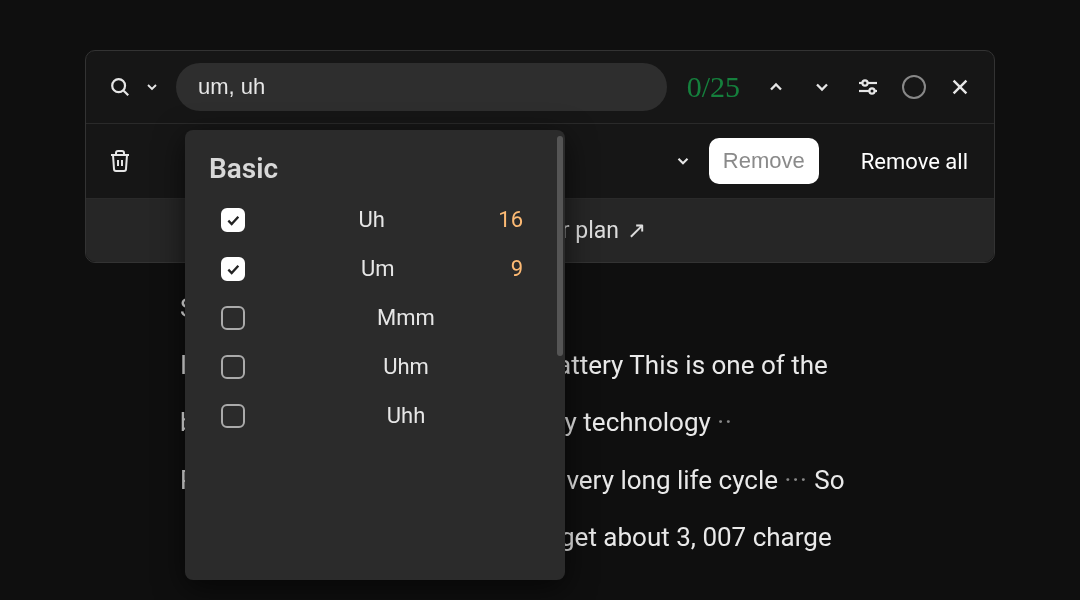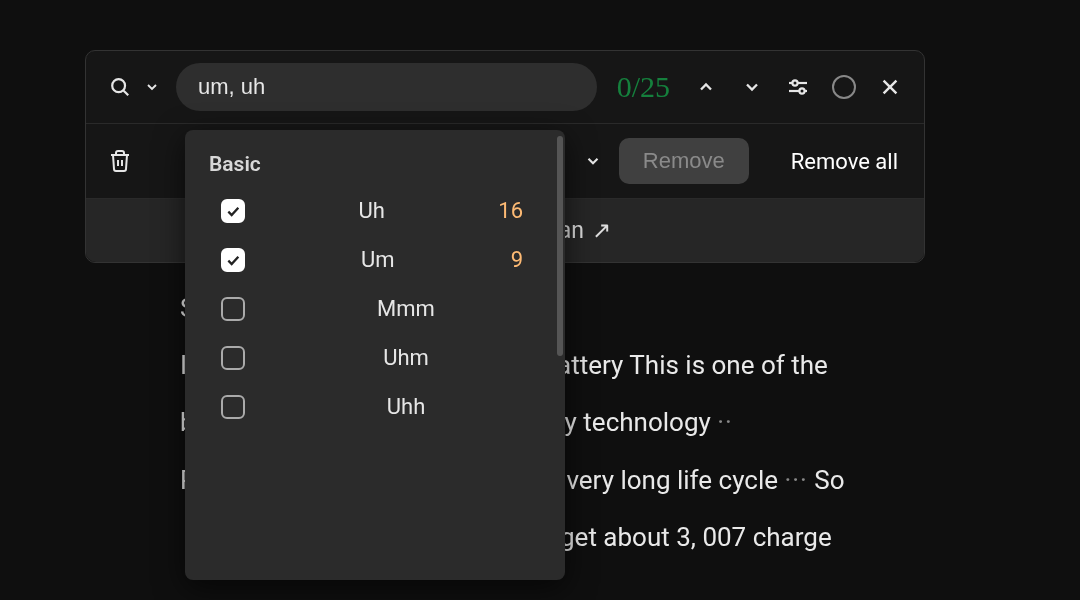--- a/index.html
+++ b/index.html
@@ -9,21 +9,21 @@
     color: #e6e6e6;
     width: 1080px;
     height: 600px;
     overflow: hidden;
     position: relative;
   }
   .panel {
     position: absolute;
     top: 50px;
     left: 85px;
-    width: 840px;
+    width: 910px;
     border: 1px solid #333;
     border-radius: 10px;
     background: #161616;
   }
   .searchbar {
     display: flex;
     align-items: center;
     padding: 12px 18px;
     gap: 14px;
     border-bottom: 1px solid #2a2a2a;
@@ -68,23 +68,23 @@
   }
   .actionbar {
     display: flex;
     align-items: center;
     padding: 14px 18px;
     gap: 14px;
     border-bottom: 1px solid #2a2a2a;
   }
   .action-gap { flex: 1; }
   .remove-btn {
-    background: #404040;
+    background: #ffffff;
     color: #8a8a8a;
-    padding: 10px 24px;
+    padding: 10px 14px;
     border-radius: 10px;
     font-size: 22px;
     border: none;
     cursor: pointer;
   }
   .remove-all {
     font-size: 22px;
     color: #fff;
     padding: 10px 8px;
     cursor: pointer;
@@ -119,21 +119,21 @@
     position: absolute;
     right: 2px;
     top: 6px;
     width: 6px;
     height: 220px;
     background: #555;
     border-radius: 3px;
   }
   .dropdown-header {
     padding: 22px 24px 10px;
-    font-size: 21px;
+    font-size: 28px;
     font-weight: 600;
     color: #d8d8d8;
   }
   .dropdown-item {
     display: flex;
     align-items: center;
     padding: 12px 24px 12px 36px;
     gap: 26px;
     font-size: 22px;
     color: #e6e6e6;

